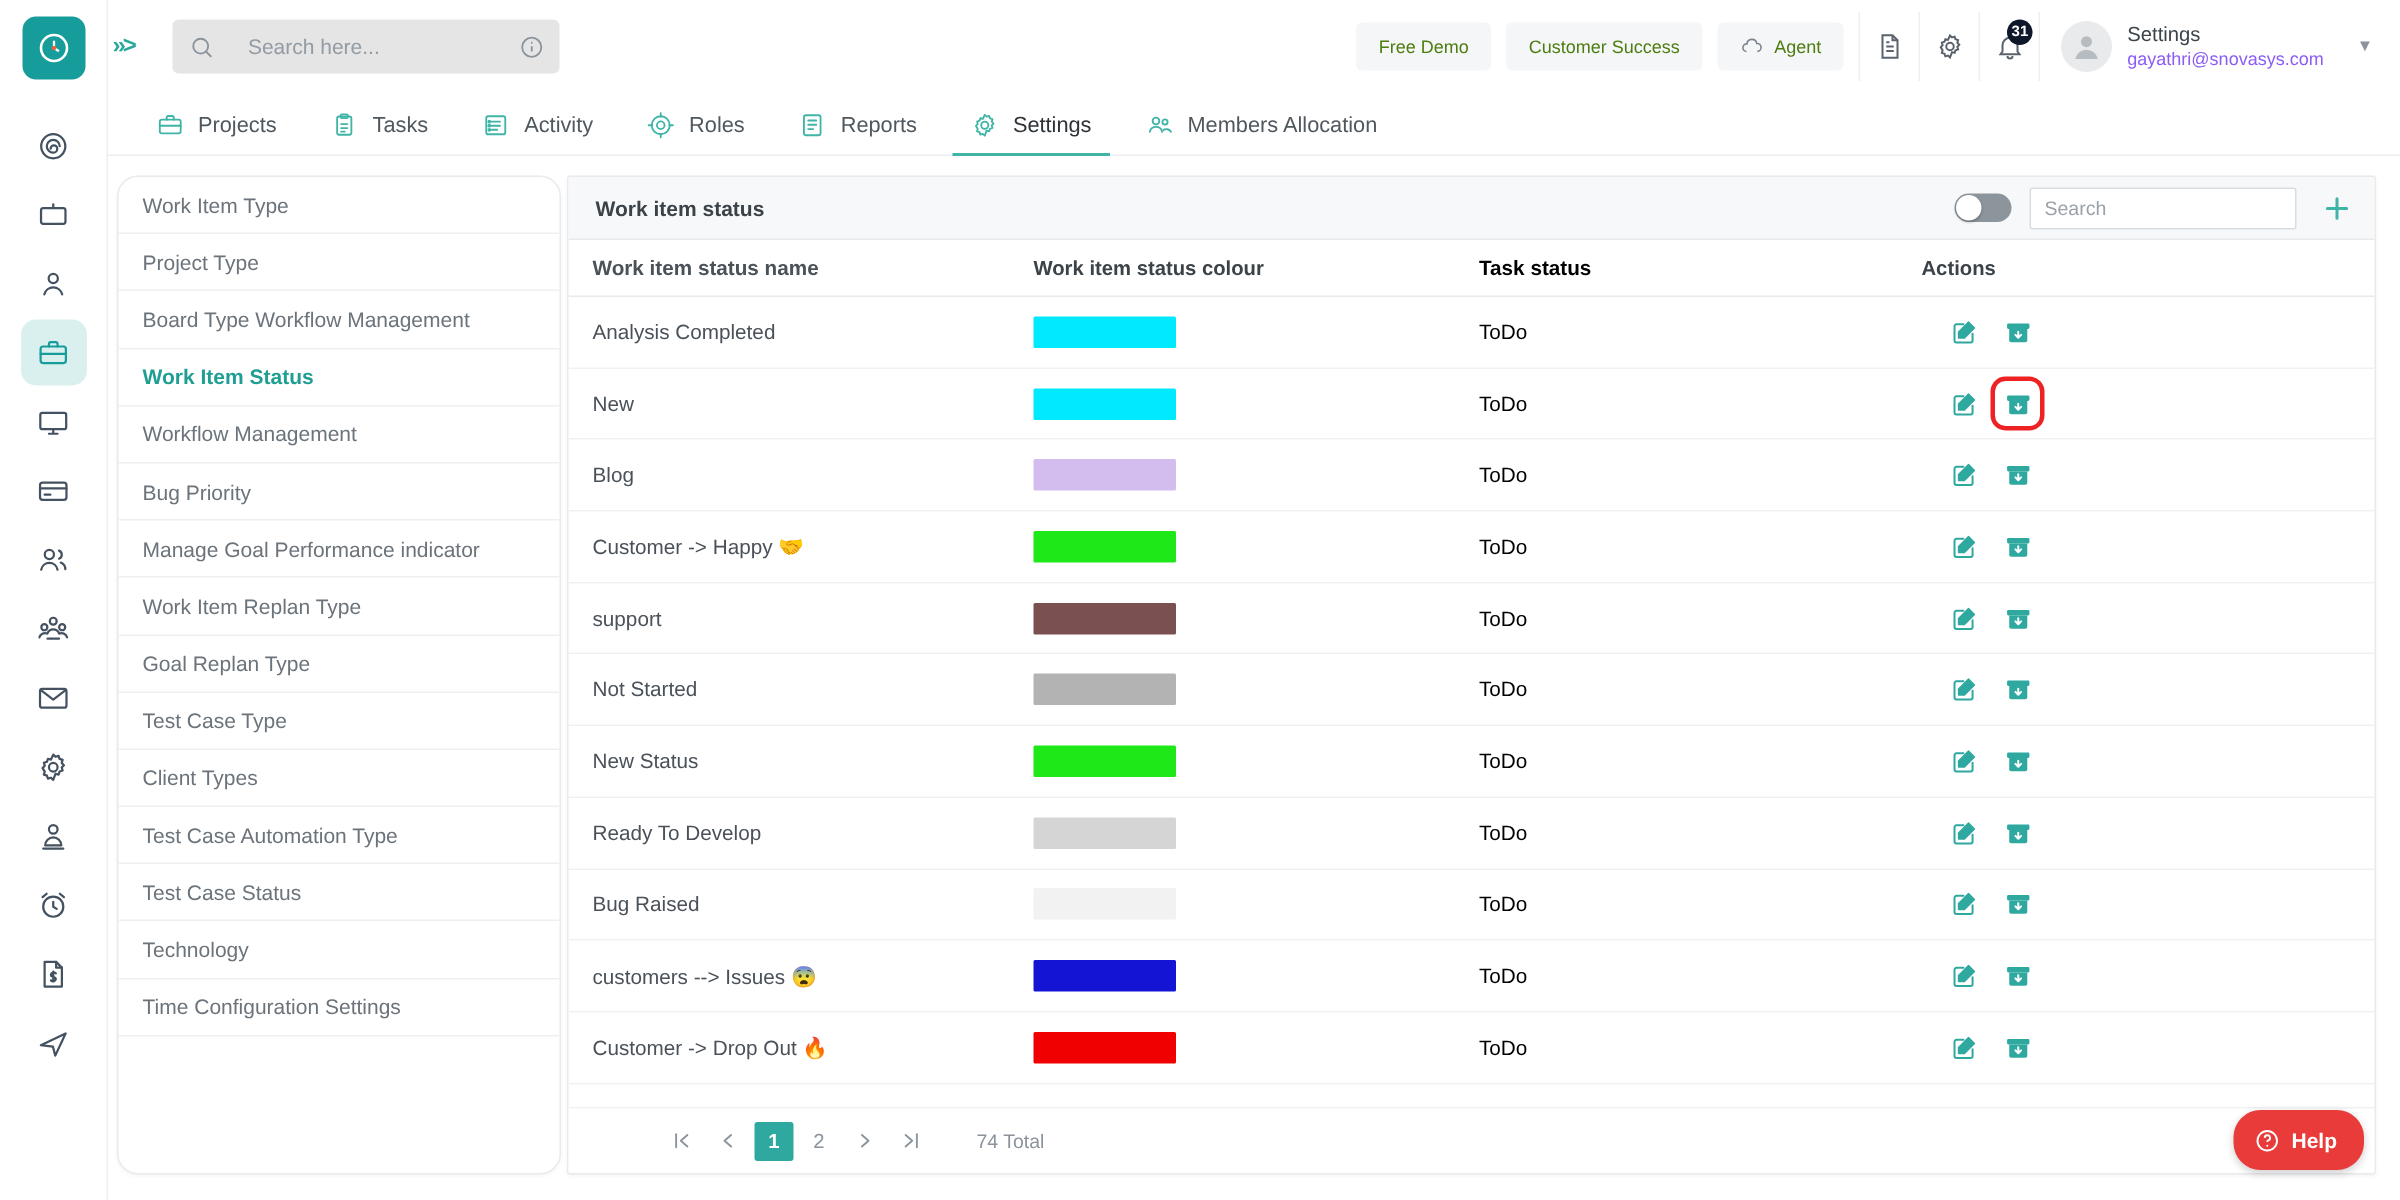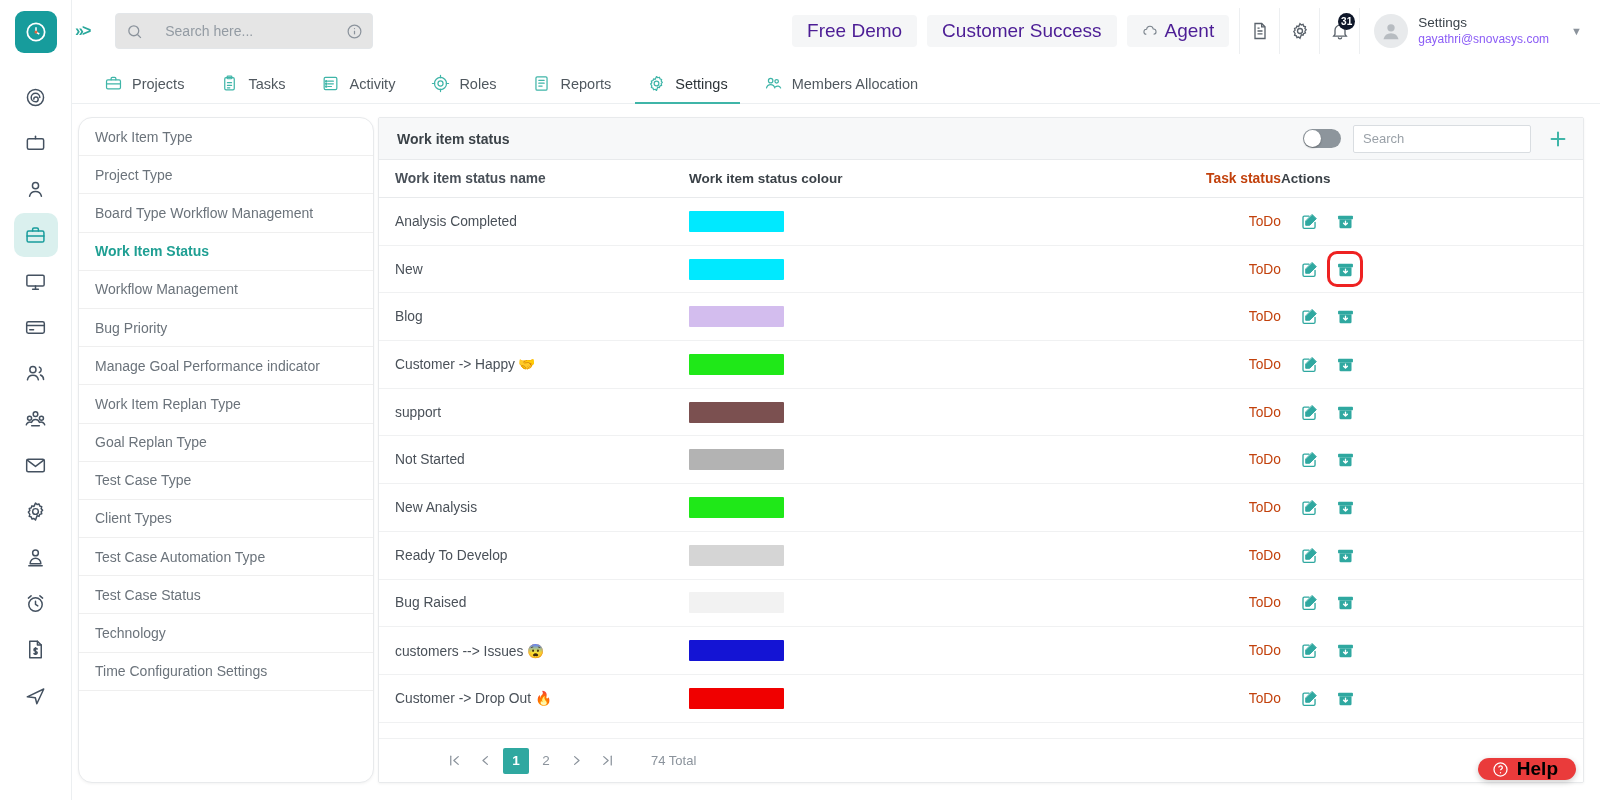--- a/index.html
+++ b/index.html
@@ -52,22 +52,22 @@
     flex: 1; border: none; outline: none; font-size: 14px;
     color: #555d66; margin-left: 22px;
     font-family: "Liberation Sans", sans-serif; background: transparent;
   }
   #search-input::placeholder { color: #939ba3; }
   #info-icon { width: 17px; height: 17px; color: #7e868f; flex: none; cursor: pointer; }
 
   #topbar-right { margin-left: auto; display: flex; align-items: center; height: 100%; padding-right: 10px;}
   .pill-btn {
     height: 32px; padding: 0 15px; border-radius: 4px;
-    background: #f5f6f7; border: none; color: #4c1d95;
-    font-size: 19px; font-family: "Liberation Sans", sans-serif;
+    background: #f5f6f7; border: none; color: #4d7c0f;
+    font-size: 12px; font-family: "Liberation Sans", sans-serif;
     display: flex; align-items: center; gap: 7px; cursor: pointer;
     margin-right: 10px; white-space: nowrap;
   }
   .pill-btn svg { width: 16px; height: 16px; }
   .icon-btn {
     width: 40px; height: 46px; display: flex; align-items: center; justify-content: center;
     color: #5a626b; cursor: pointer; position: relative;
     border-left: 1px solid #edeff1;
   }
   .icon-btn svg { width: 20px; height: 20px; }
@@ -159,21 +159,21 @@
     border-bottom: 1px solid #e8eaec; flex: none;
     font-size: 13.5px; font-weight: 700; color: #3b4248;
   }
   #table-body { flex: 1; overflow: hidden; }
   .trow {
     height: 47.7px; display: flex; align-items: center;
     border-bottom: 1px solid #f0f1f2;
   }
   .c-name  { width: 310px; padding-left: 16px; font-size: 13.8px; color: #4a5159; }
   .c-col   { width: 297px; }
-  .c-task  { width: 295px; font-size: 13.8px; color: #c2410c; text-align: right; }
+  .c-task  { width: 295px; font-size: 13.8px; color: #000000; }
   .c-act   { flex: 1; }
   .swatch { width: 95px; height: 21px; border-radius: 1px; }
   .actions { display: flex; align-items: center; gap: 16px; padding-left: 18px;}
   .act-icon { width: 20px; height: 20px; color: #2fa8a0; cursor: pointer; display: flex; align-items:center; justify-content:center;}
   .act-icon svg { width: 19px; height: 19px; display: block; }
   .act-icon.highlighted {
     outline: 3px solid #ee2222; outline-offset: 5px; border-radius: 2px;
   }
 
   #pagination {
@@ -182,22 +182,22 @@
   }
   .pg-btn {
     min-width: 26px; height: 26px; display: flex; align-items: center; justify-content: center;
     font-size: 13.5px; color: #8b939c; cursor: pointer; border-radius: 2px; padding: 0 6px;
   }
   .pg-btn.current { background: #2fa8a0; color: #fff; font-weight: 600; }
   .pg-total { margin-left: 26px; font-size: 13px; color: #8b939c; }
 
   #help-btn {
     position: absolute; right: 24px; bottom: 20px;
-    height: 22px; padding: 0 18px 0 14px; border-radius: 18px;
-    background: #ea3b3b; color: #000000; font-size: 19px; font-weight: 700;
+    height: 40px; padding: 0 18px 0 14px; border-radius: 18px;
+    background: #ea3b3b; color: #ffffff; font-size: 14px; font-weight: 700;
     display: flex; align-items: center; gap: 8px; cursor: pointer;
     box-shadow: 0 2px 6px rgba(0,0,0,.2); z-index: 10;
   }
   #help-btn svg { width: 17px; height: 17px; }
 
   #page-bg {
     position: absolute; left: 72px; top: 104px; right: 0; bottom: 0;
     background: #ffffff; z-index: 1;
   }
 </style>
@@ -615,21 +615,21 @@
               <svg viewBox="0 0 24 24" fill="none">
                 <rect x="2.6" y="4.6" width="18.8" height="4.6" rx="1.1" fill="currentColor"></rect>
                 <path d="M4.4 9.2h15.2v9.6a1.6 1.6 0 0 1-1.6 1.6H6a1.6 1.6 0 0 1-1.6-1.6z" fill="currentColor"></path>
                 <path d="M12 11.6v4.6M9.6 14.2 12 16.6l2.4-2.4" stroke="#ffffff" stroke-width="1.7" stroke-linecap="round" stroke-linejoin="round"></path>
               </svg>
             </div>
           </div>
         </div>
       </div>
       <div class="trow">
-        <div class="c-name">New Analysis</div>
+        <div class="c-name">New Status</div>
         <div class="c-col">
           <div class="swatch" style="background:#1fe818"></div>
         </div>
         <div class="c-task">ToDo</div>
         <div class="c-act">
           <div class="actions">
             <div class="act-icon">
               <svg viewBox="0 0 24 24" fill="none" stroke="currentColor" stroke-width="1.7" stroke-linecap="round" stroke-linejoin="round">
                 <path d="M19 13.2V19a1.6 1.6 0 0 1-1.6 1.6H5.4A1.6 1.6 0 0 1 3.8 19V6.9a1.6 1.6 0 0 1 1.6-1.6h5.9"></path>
                 <path d="M15.6 3.4 20.6 8.4 12.2 16.8H7.2v-5z" fill="currentColor" stroke="currentColor" stroke-width="1.2"></path>

